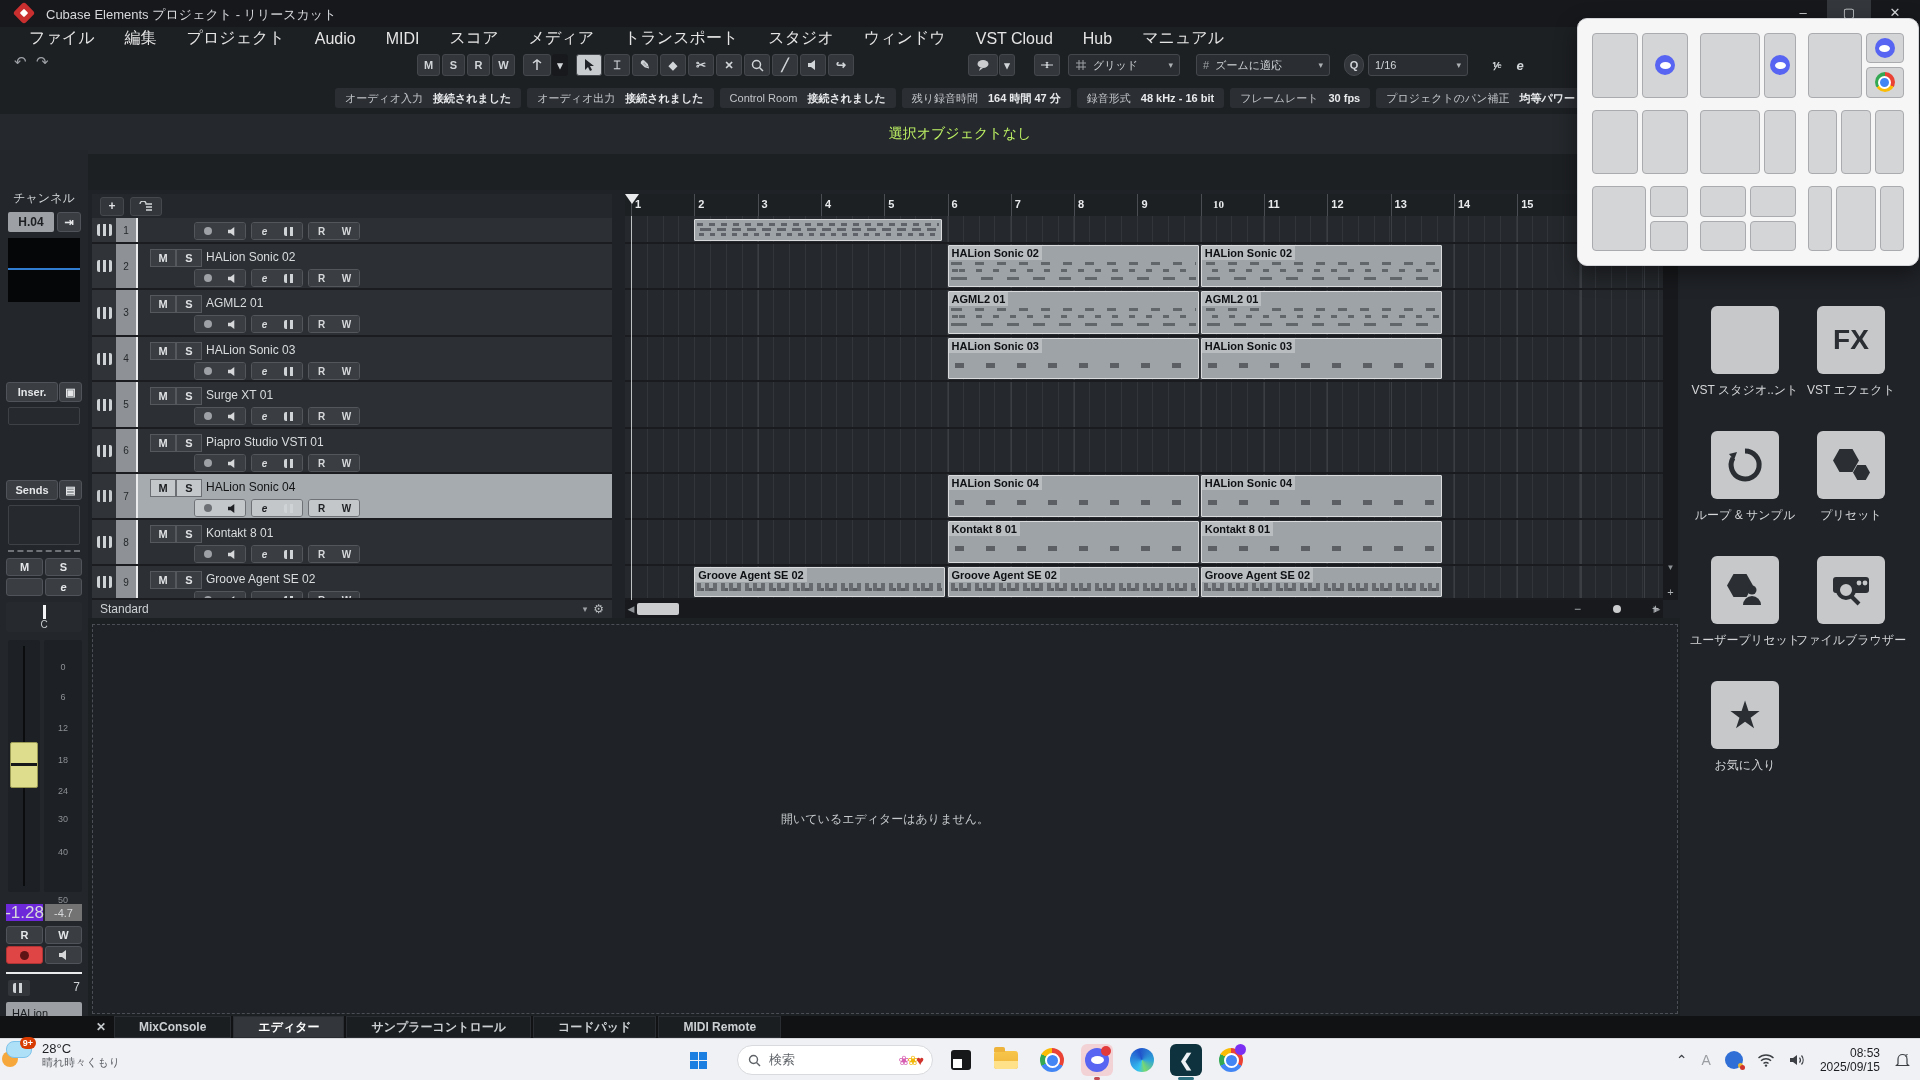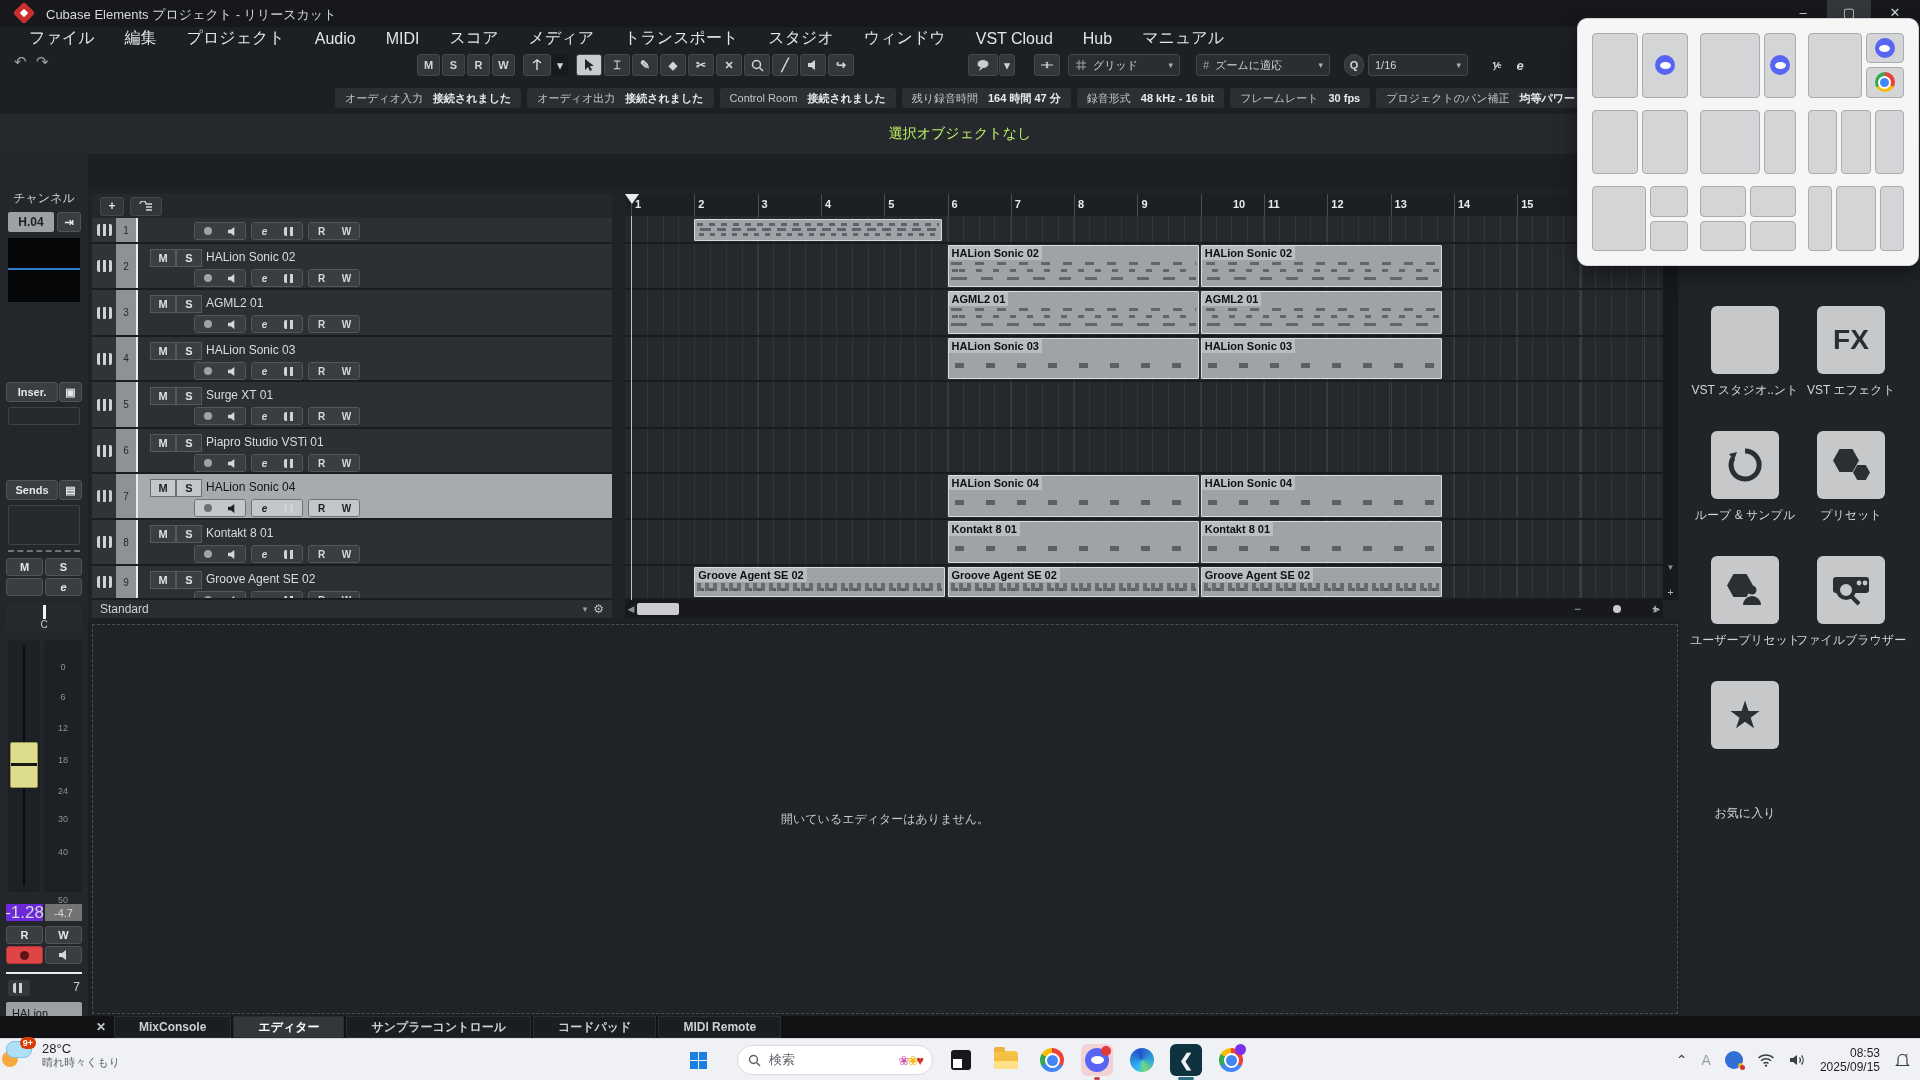--- a/index.html
+++ b/index.html
@@ -679,21 +679,21 @@
     <span class="rnum" style="left: 263.2px;">5</span>
     <div class="rtick" style="left: 322.5px;"></div>
     <span class="rnum" style="left: 326.5px;">6</span>
     <div class="rtick" style="left: 385.8px;"></div>
     <span class="rnum" style="left: 389.8px;">7</span>
     <div class="rtick" style="left: 449.1px;"></div>
     <span class="rnum" style="left: 453.1px;">8</span>
     <div class="rtick" style="left: 512.4px;"></div>
     <span class="rnum" style="left: 516.4px;">9</span>
     <div class="rtick" style="left: 575.7px;"></div>
-    <span class="rnum" style="left: 608px;">10</span>
+    <span class="rnum" style="left: 588px; font-family: Liberation Serif, serif;">10</span>
     <div class="rtick" style="left: 639px;"></div>
     <span class="rnum" style="left: 643px;">11</span>
     <div class="rtick" style="left: 702.3px;"></div>
     <span class="rnum" style="left: 706.3px;">12</span>
     <div class="rtick" style="left: 765.6px;"></div>
     <span class="rnum" style="left: 769.6px;">13</span>
     <div class="rtick" style="left: 828.9px;"></div>
     <span class="rnum" style="left: 832.9px;">14</span>
     <div class="rtick" style="left: 892.2px;"></div>
     <span class="rnum" style="left: 896.2px;">15</span>
@@ -833,21 +833,21 @@
           <circle cx="34" cy="10" r="2.4" fill="#c6c8ca"></circle>
           <circle cx="15" cy="17" r="8" stroke="#2b2f33" stroke-width="4" fill="#c6c8ca"></circle>
           <path d="M20 23l8 8" stroke="#2b2f33" stroke-width="4"></path>
         </svg>
       </span>
     </div>
     <div class="tile-label" style="left: 111px; top: 482px;">ファイルブラウザー</div>
     <div class="tile" style="left: 31px; top: 531px;">
       <span><span style="font-size:38px;color:#2b2f33;line-height:1">★</span></span>
     </div>
-    <div class="tile-label" style="left: 5px; top: 607px; margin-top: 48px;">お気に入り</div>
+    <div class="tile-label" style="left: 5px; top: 607px;">お気に入り</div>
   </div>
 
 <div class="abs" id="lowerzone">
   <span>開いているエディターはありません。</span>
 </div>
 
 <div class="abs" id="tabbar">
   <span id="tab-close">✕</span>
 <span class="btab">MixConsole</span>
     <span class="btab active">エディター</span>

